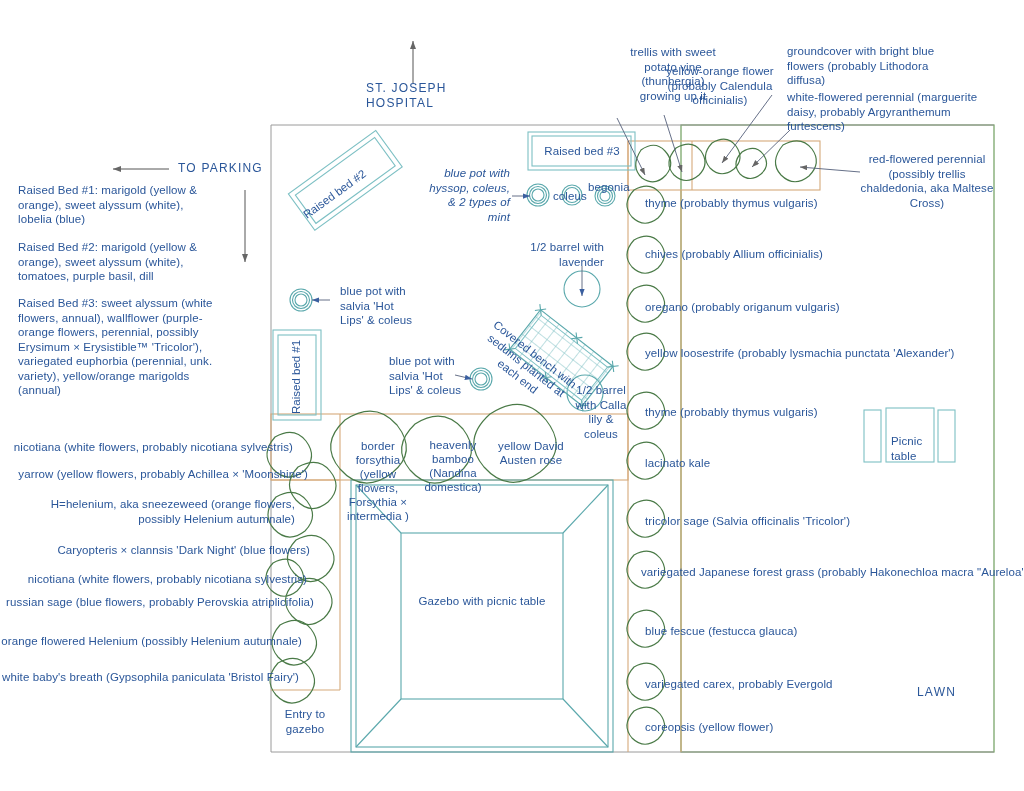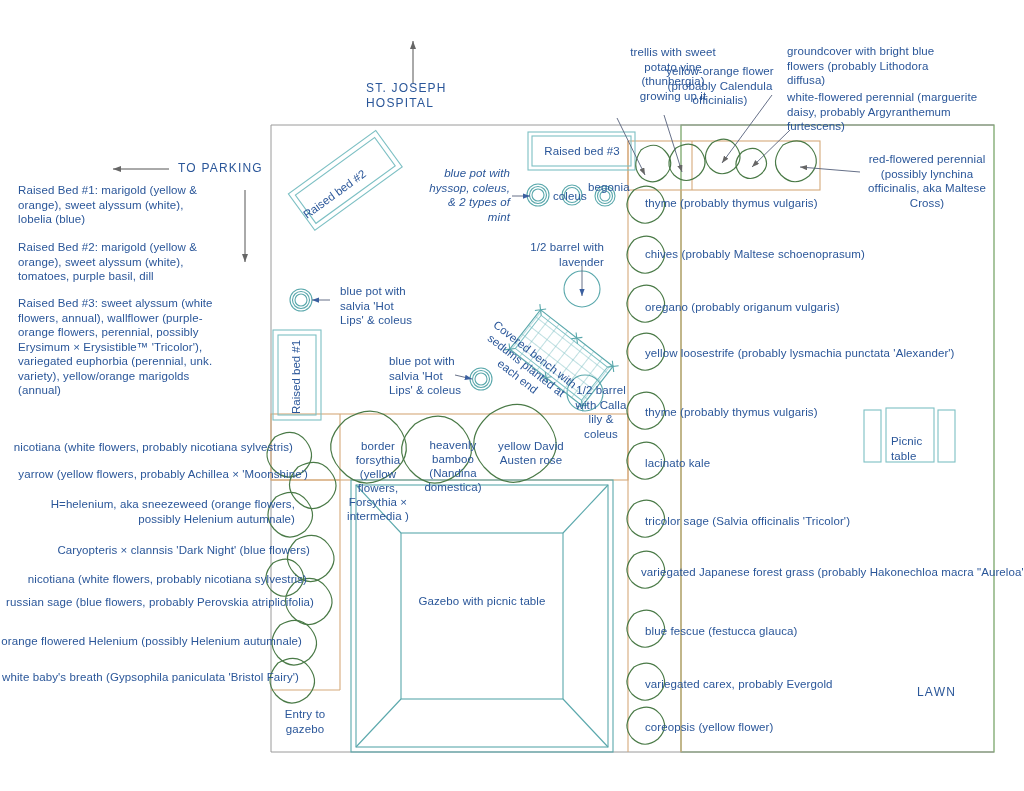--- a/index.html
+++ b/index.html
@@ -187,24 +187,24 @@
   <div class="txt right" style="left:10px;top:543px;width:300px;">Caryopteris × clannsis 'Dark Night' (blue flowers)</div>
   <div class="txt right" style="left:10px;top:572px;width:297px;">nicotiana (white flowers, probably nicotiana sylvestris)</div>
   <div class="txt right" style="left:-4px;top:595px;width:318px;">russian sage (blue flowers, probably Perovskia atriplicifolia)</div>
   <div class="txt right" style="left:-6px;top:634px;width:308px;">orange flowered Helenium (possibly Helenium autumnale)</div>
   <div class="txt right" style="left:-6px;top:670px;width:305px;">white baby's breath (Gypsophila paniculata 'Bristol Fairy')</div>
 
   <div class="txt center" style="left:575px;top:45px;width:100px;margin-left:48px;">trellis with sweet potato vine (thunbergia) growing up it</div>
   <div class="txt center" style="left:660px;top:64px;width:120px;">yellow-orange flower (probably Calendula officinialis)</div>
   <div class="txt left" style="left:787px;top:44px;width:152px;">groundcover with bright blue flowers (probably Lithodora diffusa)</div>
   <div class="txt left" style="left:787px;top:90px;width:214px;">white-flowered perennial (marguerite daisy, probably Argyranthemum furtescens)</div>
-  <div class="txt center" style="left:857px;top:152px;width:140px;">red-flowered perennial (possibly lynchina officinalis, aka Maltese Cross)</div>
+  <div class="txt center" style="left:857px;top:152px;width:140px;">red-flowered perennial (possibly trellis chaldedonia, aka Maltese Cross)</div>
 
   <div class="txt left" style="left:645px;top:196px;width:260px;">thyme (probably thymus vulgaris)</div>
-  <div class="txt left" style="left:645px;top:247px;width:280px;">chives (probably Maltese schoenoprasum)</div>
+  <div class="txt left" style="left:645px;top:247px;width:280px;">chives (probably Allium officinialis)</div>
   <div class="txt left" style="left:645px;top:300px;width:280px;">oregano (probably origanum vulgaris)</div>
   <div class="txt left" style="left:645px;top:346px;width:330px;">yellow loosestrife (probably lysmachia punctata 'Alexander')</div>
   <div class="txt left" style="left:645px;top:405px;width:260px;">thyme (probably thymus vulgaris)</div>
   <div class="txt left" style="left:645px;top:456px;width:200px;">lacinato kale</div>
   <div class="txt left" style="left:645px;top:514px;width:280px;">tricolor sage (Salvia officinalis 'Tricolor')</div>
   <div class="txt left" style="left:641px;top:565px;width:390px;white-space:nowrap;">variegated Japanese forest grass (probably Hakonechloa macra "Aureloa"</div>
   <div class="txt left" style="left:645px;top:624px;width:260px;">blue fescue (festucca glauca)</div>
   <div class="txt left" style="left:645px;top:720px;width:260px;">coreopsis (yellow flower)</div>
   <div class="txt left" style="left:645px;top:677px;width:280px;">variegated carex, probably Evergold</div>
 

